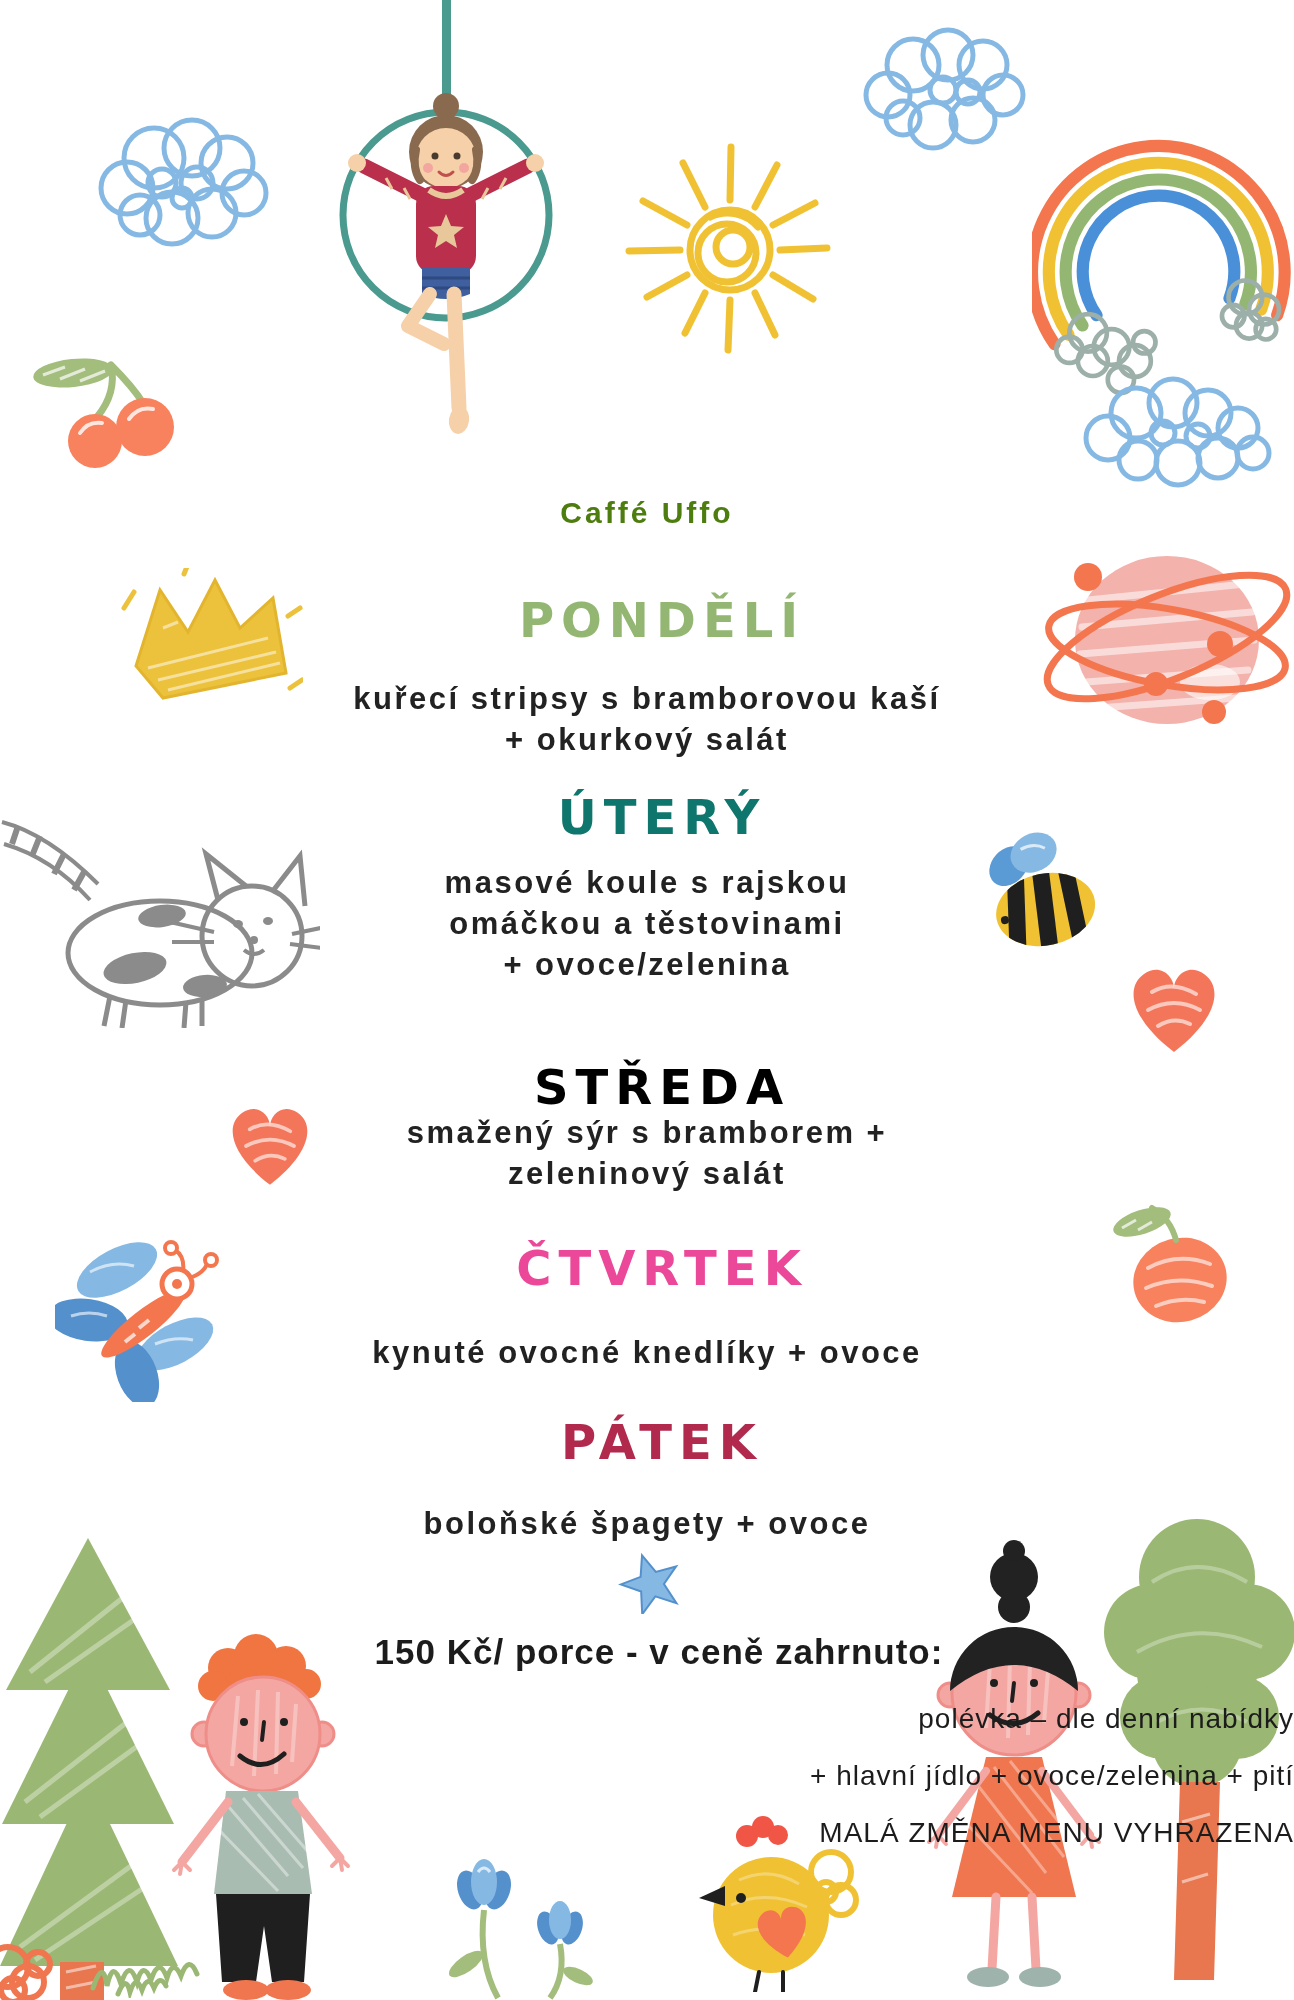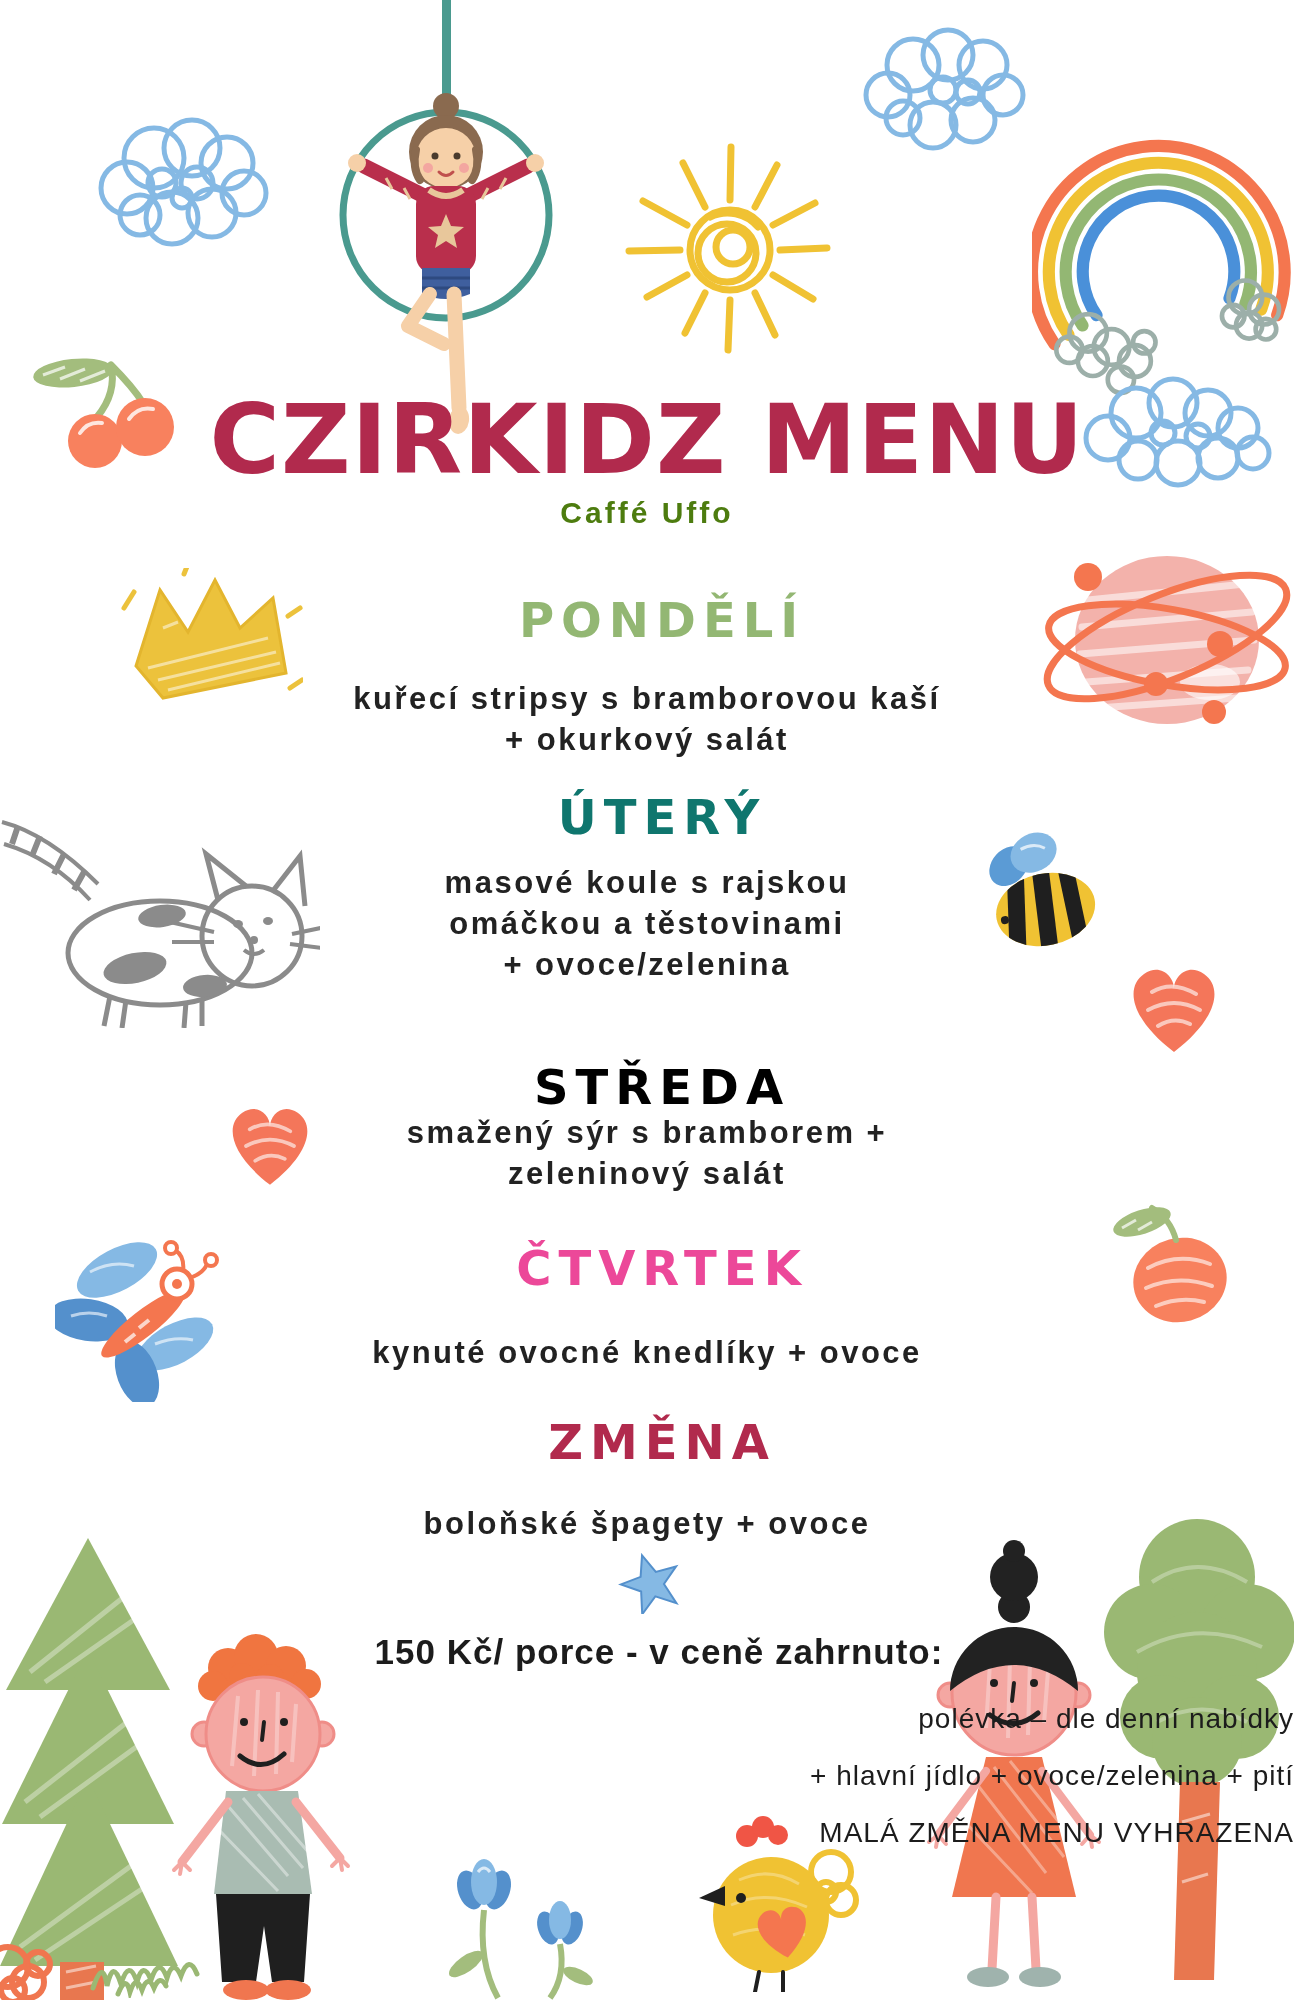--- a/index.html
+++ b/index.html
@@ -412,21 +412,20 @@
     </g>
     <g stroke="#ffffff" stroke-width="4" fill="none" opacity="0.3">
       <path d="M50,80 q45,-30 95,0"></path>
         <path d="M35,150 q60,-35 125,-5"></path>
         <path d="M55,220 q45,-25 90,0"></path>
     </g>
     <path d="M78,280 L118,280 L112,478 L72,478 Z" fill="#e8774f"></path>
     <path d="M80,320 l28,-8 M80,380 l26,-8" stroke="#ffffff" stroke-width="3" opacity="0.5"></path>
   </svg>
 
-  <div class="txt title" style="top: 385px; color: rgb(177, 42, 77);">CZIRKIDZ MENU</div>
 
   <div class="txt subtitle" style="top:496px">Caffé Uffo</div>
 
   <div class="txt day-heading" style="top: 592px; color: rgb(147, 183, 115);">PONDĚLÍ</div>
   <div class="txt day-body" style="top:678px">
     <div>kuřecí stripsy s bramborovou kaší</div>
     <div>+ okurkový salát</div>
   </div>
 
   <div class="txt day-heading" style="top: 789px; color: #0f766e;">ÚTERÝ</div>
@@ -440,21 +439,21 @@
   <div class="txt day-body" style="top:1112px">
     <div>smažený sýr s bramborem +</div>
     <div>zeleninový salát</div>
   </div>
 
   <div class="txt day-heading" style="top: 1240px; color: #ec4899;">ČTVRTEK</div>
   <div class="txt day-body" style="top:1332px">
     <div>kynuté ovocné knedlíky + ovoce</div>
   </div>
 
-  <div class="txt day-heading" style="top: 1414px; color: rgb(177, 42, 77);">ZMĚNA</div>
+  <div class="txt day-heading" style="top: 1414px; color: rgb(177, 42, 77);">PÁTEK</div>
   <div class="txt day-body" style="top:1503px">
     <div>boloňské špagety + ovoce</div>
   </div>
 
   <div class="txt price" style="top:1630px">150 Kč/ porce - v ceně zahrnuto:</div>
 
   <div class="txt details" style="top:1690px">
     <div>polévka – dle denní nabídky</div>
     <div>+ hlavní jídlo + ovoce/zelenina + pití</div>
     <div>MALÁ ZMĚNA MENU VYHRAZENA</div>

